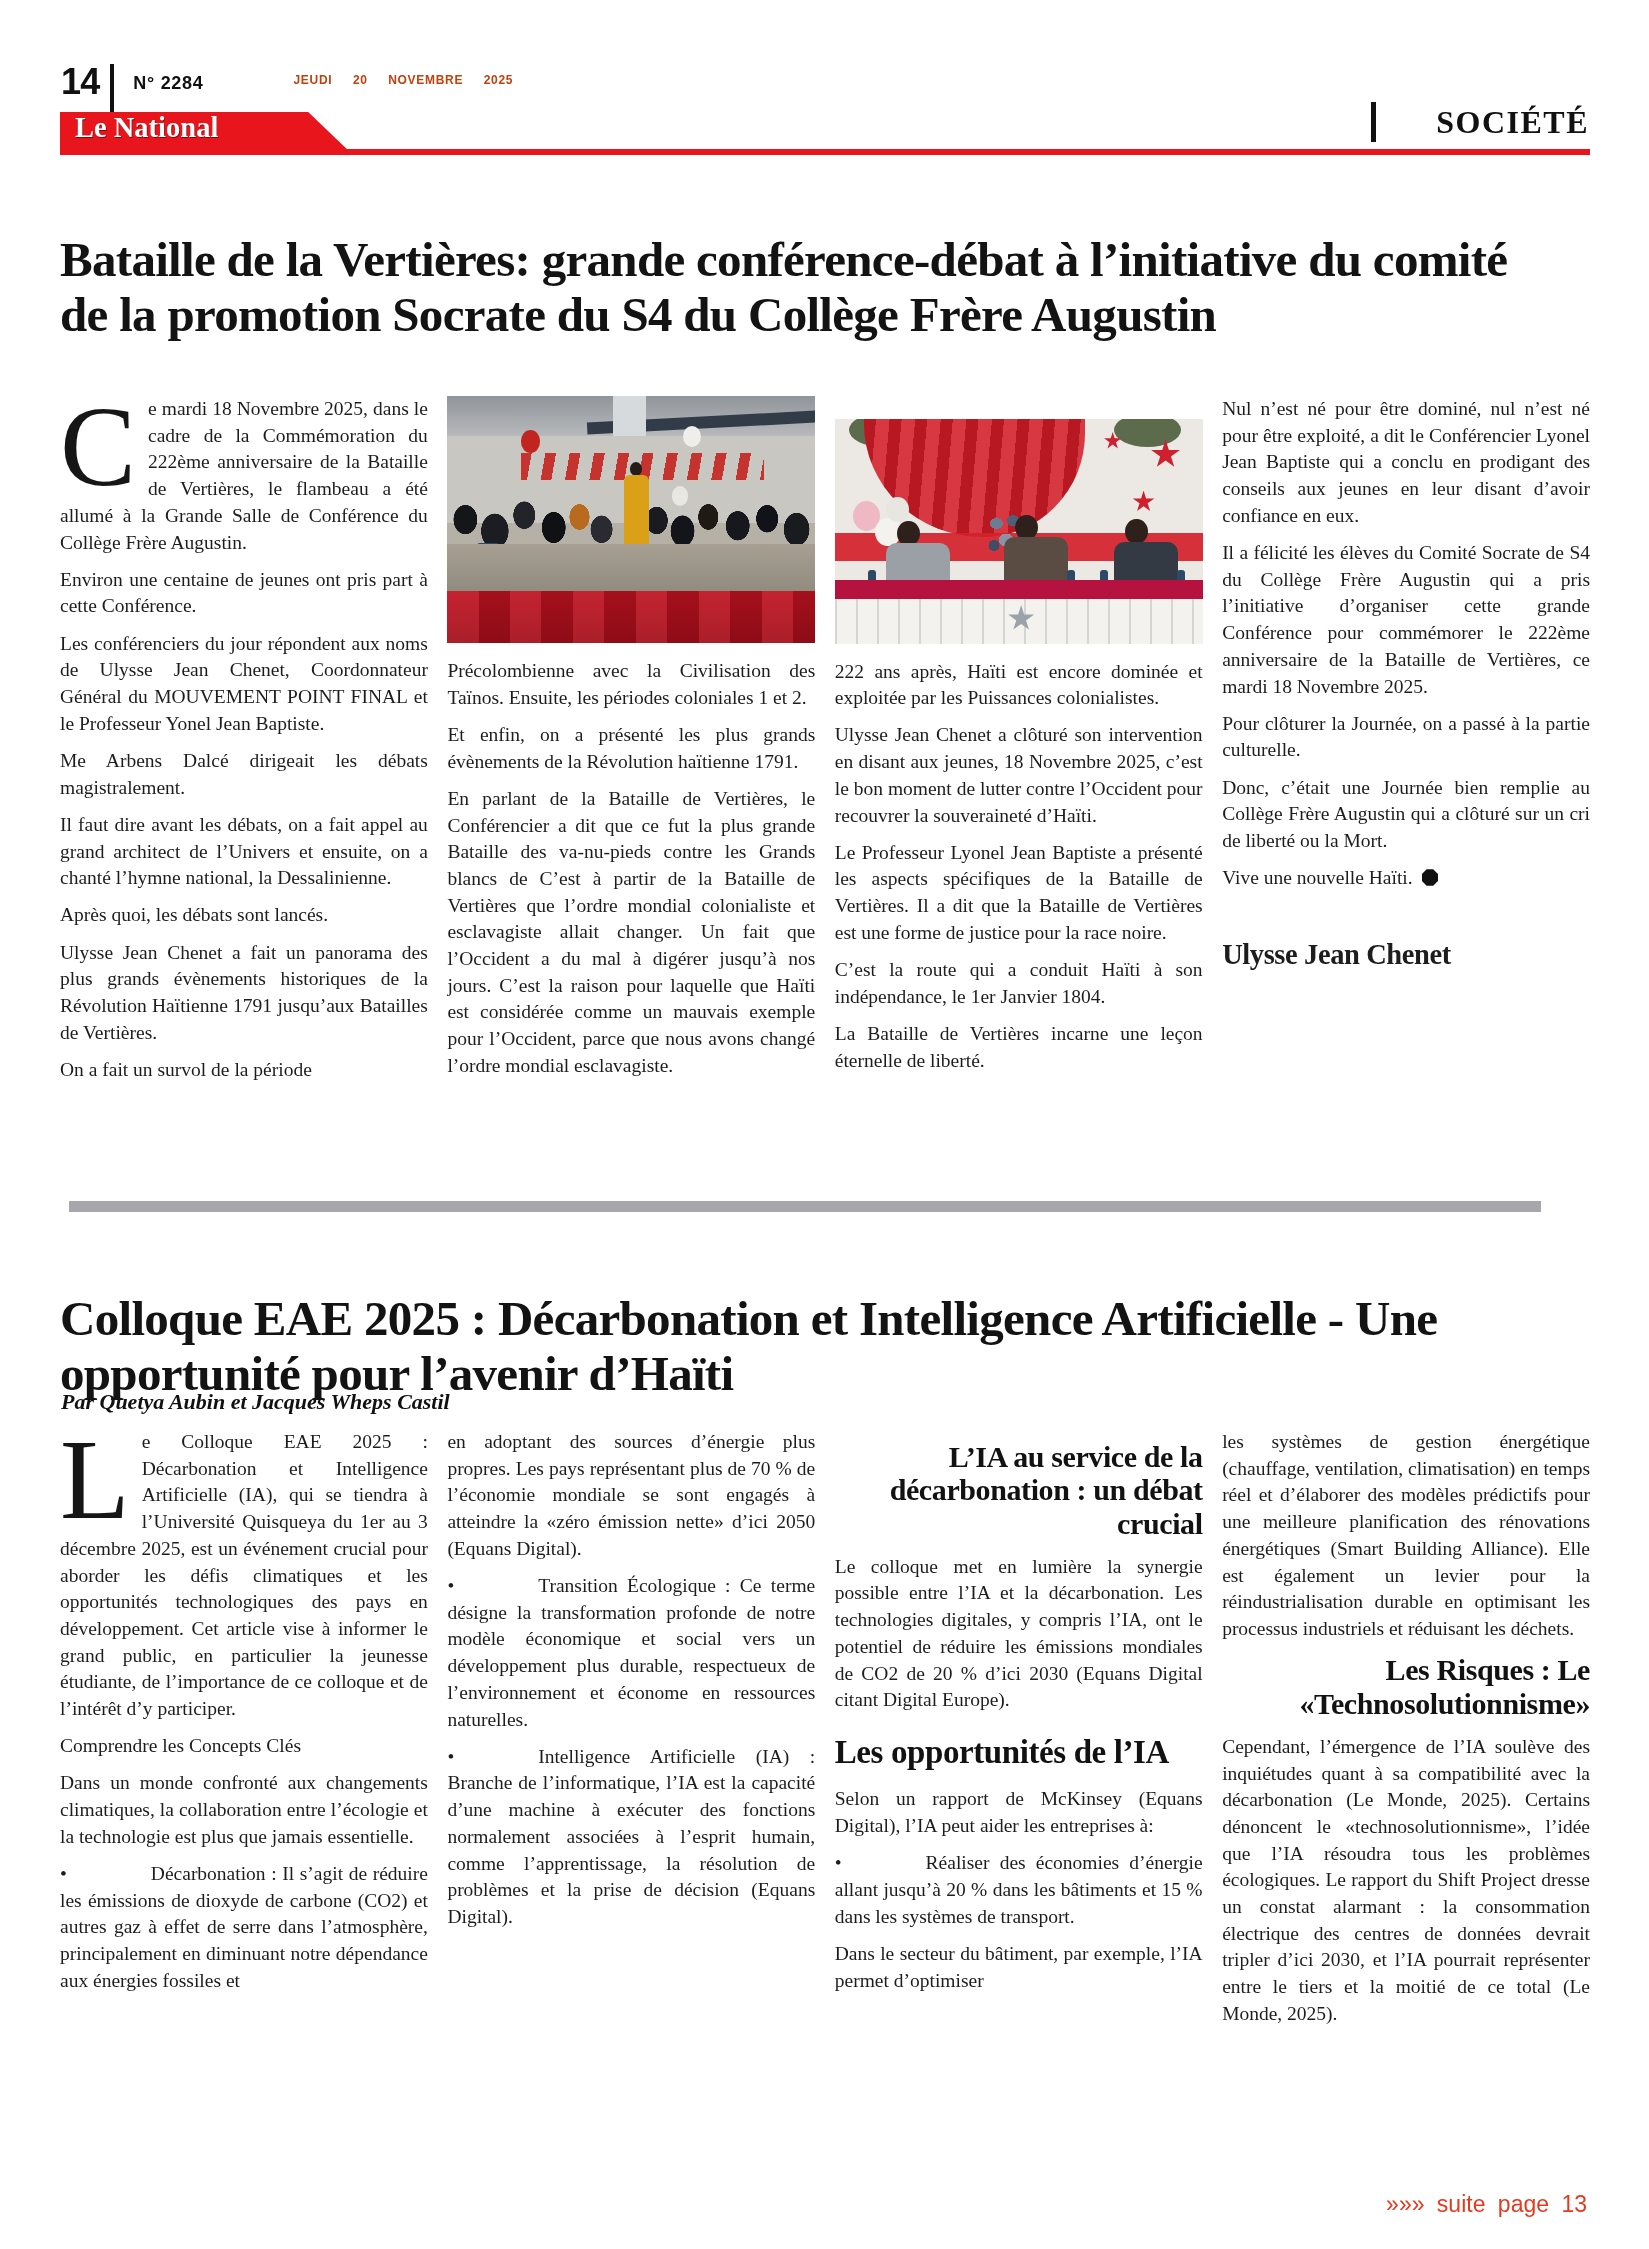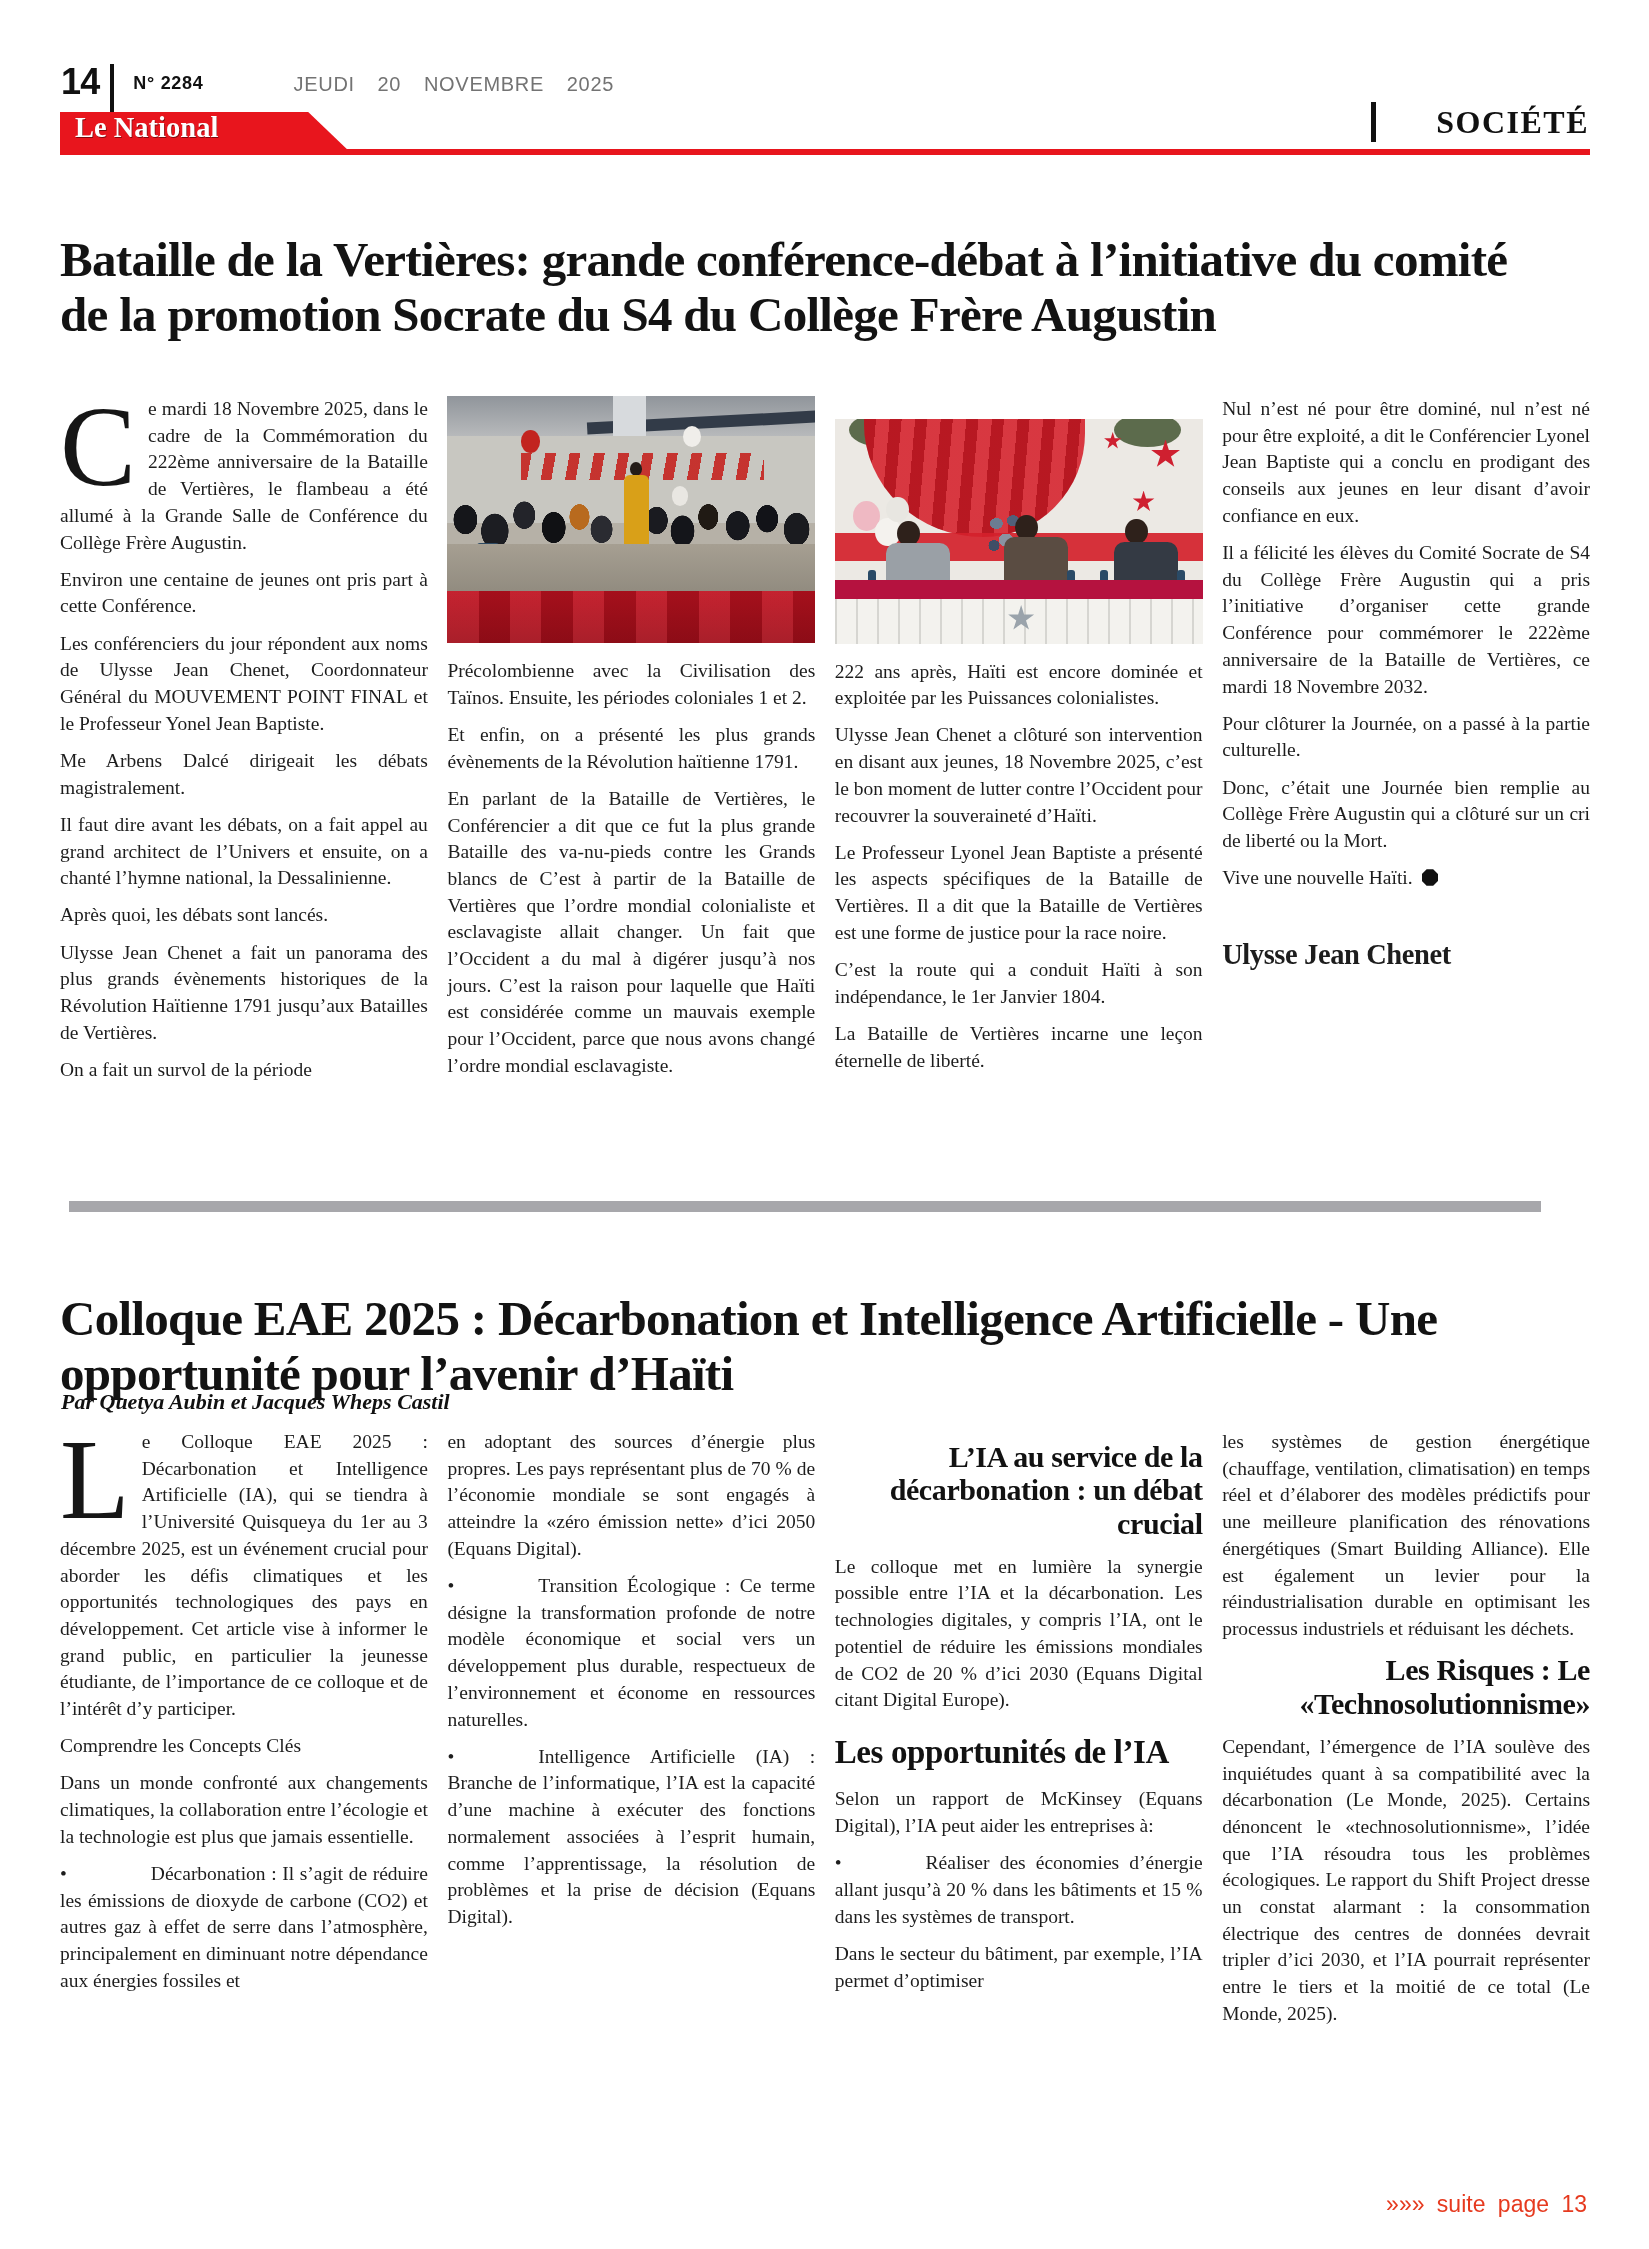--- a/index.html
+++ b/index.html
@@ -5,21 +5,21 @@
   html,body{margin:0;padding:0;background:#e9e9e9;}
   .page{position:relative;width:1650px;height:2250px;background:#ffffff;
         font-family:"Liberation Serif",serif;color:#1c1c1c;overflow:hidden;margin:0 auto;}
 
   
   .masthead{position:absolute;top:64px;left:61px;right:60px;height:48px;
             font-family:"Liberation Sans",sans-serif;display:flex;align-items:flex-start;}
   .page-number{font-size:36px;font-weight:bold;letter-spacing:-0.7px;color:#111;line-height:1;}
   .mast-bar{width:3.7px;height:55px;background:#111;margin:0 19.5px 0 10.5px;}
   .issue-number{font-size:18px;font-weight:bold;color:#111;margin-top:9px;letter-spacing:0.7px;}
-  .edition-date{font-size:20px;font-weight:normal;color:#737373;margin-top:9px;margin-left:90px;
+  .edition-date{font-size:12px;font-weight:bold;color:#c2410c;margin-top:9px;margin-left:90px;
                 letter-spacing:0.7px;word-spacing:16.5px;}
 
   .brand-banner{position:absolute;top:112px;left:60px;width:292px;height:42px;background:#e8151d;
                 clip-path:polygon(0 0,85% 0,100% 100%,0 100%);display:flex;align-items:flex-start;}
   .brand-name{color:#ffffff;font-size:28.5px;font-weight:bold;padding-left:15px;
               font-family:"Liberation Serif",serif;text-shadow:0.7px 0.7px 0 #7e0a0e;}
   .masthead-rule{position:absolute;top:149px;left:60px;right:60px;height:6px;background:#e8151d;}
   .section-wrap{position:absolute;top:102px;right:61px;display:flex;align-items:center;gap:60px;}
   .section-bar{width:5.2px;height:40px;background:#111;}
   .section-title{font-size:32px;font-weight:bold;letter-spacing:1.5px;color:#111;
@@ -228,21 +228,21 @@
           <p class="para body">222 ans après, Haïti est encore dominée et exploitée par les Puissances colonialistes.</p>
           <p class="para body">Ulysse Jean Chenet a clôturé son intervention en disant aux jeunes, 18 Novembre 2025, c’est le bon moment de lutter contre l’Occident pour recouvrer la souveraineté d’Haïti.</p>
           <p class="para body">Le Professeur Lyonel Jean Baptiste a présenté les aspects spécifiques de la Bataille de Vertières. Il a dit que la Bataille de Vertières est une forme de justice pour la race noire.</p>
           <p class="para body">C’est la route qui a conduit Haïti à son indépendance, le 1er Janvier 1804.</p>
           <p class="para body">La Bataille de Vertières incarne une leçon éternelle de liberté.</p>
         </div>
     </div>
 
     <div class="col">
         <p class="para body">Nul n’est né pour être dominé, nul n’est né pour être exploité, a dit le Conférencier Lyonel Jean Baptiste qui a conclu en prodigant des conseils aux jeunes en leur disant d’avoir confiance en eux.</p>
-        <p class="para body">Il a félicité les élèves du Comité Socrate de S4 du Collège Frère Augustin qui a pris l’initiative d’organiser cette grande Conférence pour commémorer le 222ème anniversaire de la Bataille de Vertières, ce mardi 18 Novembre 2032.</p>
+        <p class="para body">Il a félicité les élèves du Comité Socrate de S4 du Collège Frère Augustin qui a pris l’initiative d’organiser cette grande Conférence pour commémorer le 222ème anniversaire de la Bataille de Vertières, ce mardi 18 Novembre 2025.</p>
         <p class="para body">Pour clôturer la Journée, on a passé à la partie culturelle.</p>
         <p class="para body">Donc, c’était une Journée bien remplie au Collège Frère Augustin qui a clôturé sur un cri de liberté ou la Mort.</p>
         <p class="para body">Vive une nouvelle Haïti.<span class="endmark"></span></p>
         <p class="para signature">Ulysse Jean Chenet</p>
       </div>
   </div>
 
   <div class="divider"></div>
 
   <h1 class="headline headline2">Colloque EAE 2025 : Décarbonation et Intelligence Artificielle - Une opportunité pour l’avenir d’Haïti</h1>

